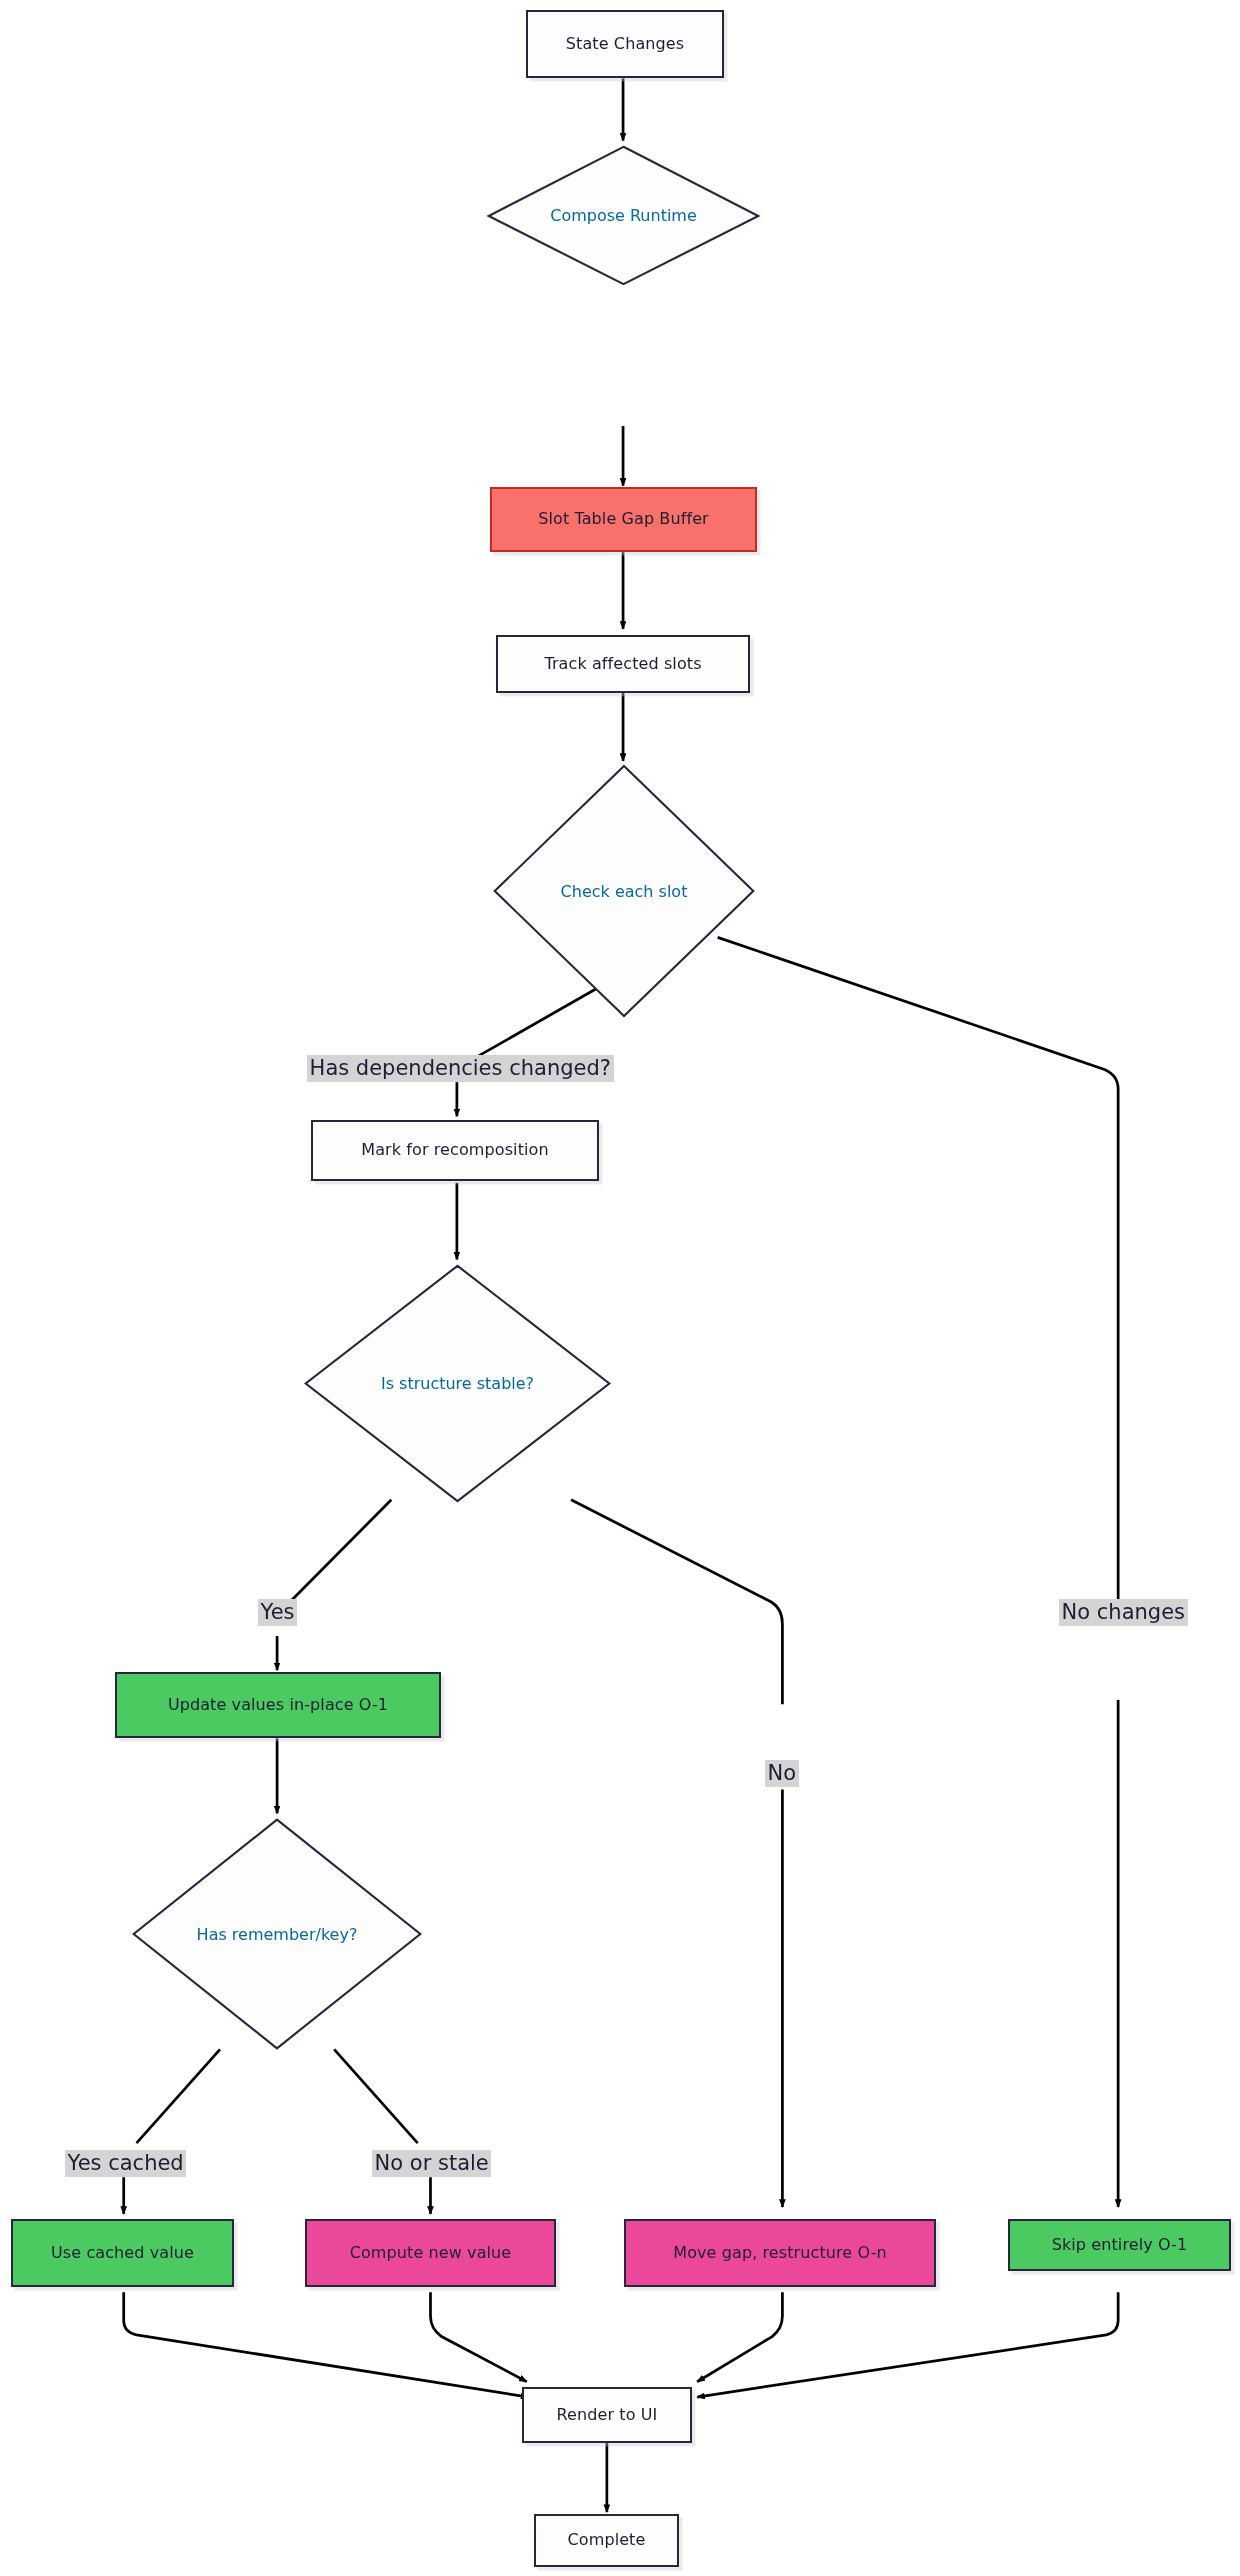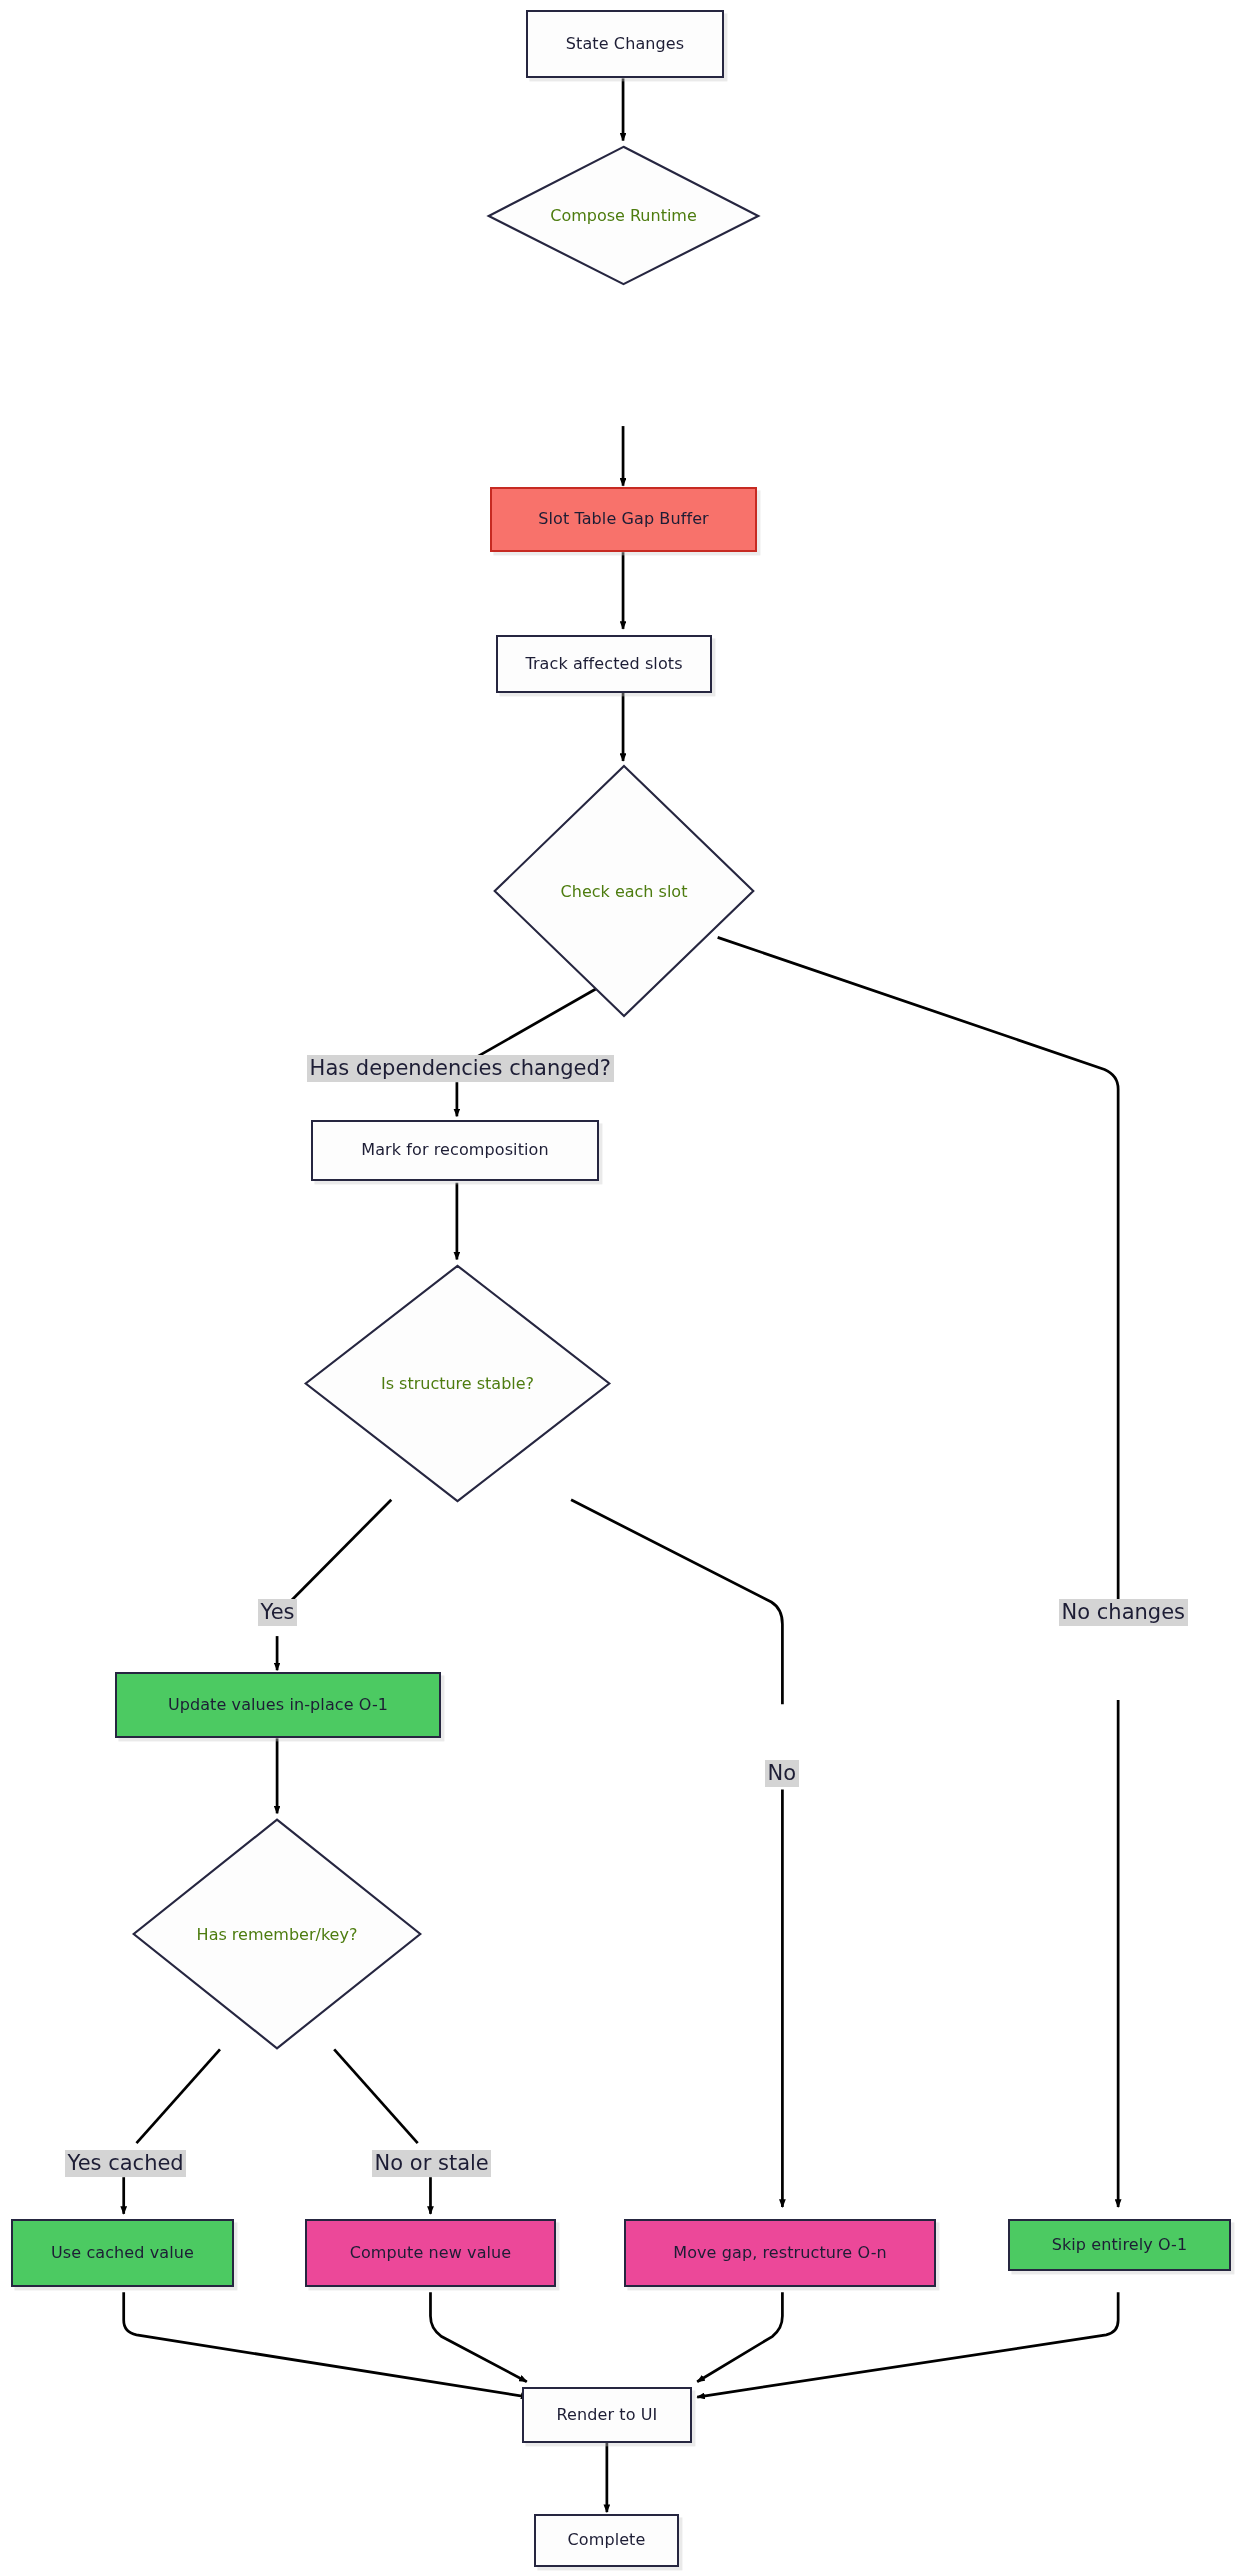--- a/index.html
+++ b/index.html
@@ -68,21 +68,21 @@
   }
   .diamond-label {
     position: absolute;
     left: 0;
     top: 0;
     width: 100%;
     height: 100%;
     display: flex;
     align-items: center;
     justify-content: center;
-    color: #4d7c0f;
+    color: #0369a1;
     font-size: 16px;
     white-space: nowrap;
   }
   .edge-label {
     position: absolute;
     background: #d4d4d4;
     color: #1d1d35;
     font-size: 21px;
     line-height: 1.2;
     padding: 0.9px 2.6px;
@@ -153,21 +153,21 @@
     <svg width="273" height="141" viewBox="0 0 320 165" xmlns="http://www.w3.org/2000/svg">
       <polygon points="160,2 318,83 160,163 2,83" fill="#fdfdfd" stroke="#262640" stroke-width="2.5"></polygon>
     </svg>
     <div class="diamond-label">Compose Runtime</div>
   </div>
 
   <div class="node rect red" style="left:490px; top:487px; width:267px; height:65px;">
     <span>Slot Table Gap Buffer</span>
   </div>
 
-  <div class="node rect" style="left:496px; top:635px; width:216px; height:58px;">
+  <div class="node rect" style="left:496px; top:635px; width:254px; height:58px;">
     <span>Track affected slots</span>
   </div>
 
   <div class="diamond-wrap" style="left:493px; top:764px; width:262px; height:254px;">
     <svg width="262" height="254" viewBox="0 0 308 298" xmlns="http://www.w3.org/2000/svg">
       <polygon points="154,2 306,149 154,296 2,149" fill="#fdfdfd" stroke="#262640" stroke-width="2.5"></polygon>
     </svg>
     <div class="diamond-label">Check each slot</div>
   </div>
 

